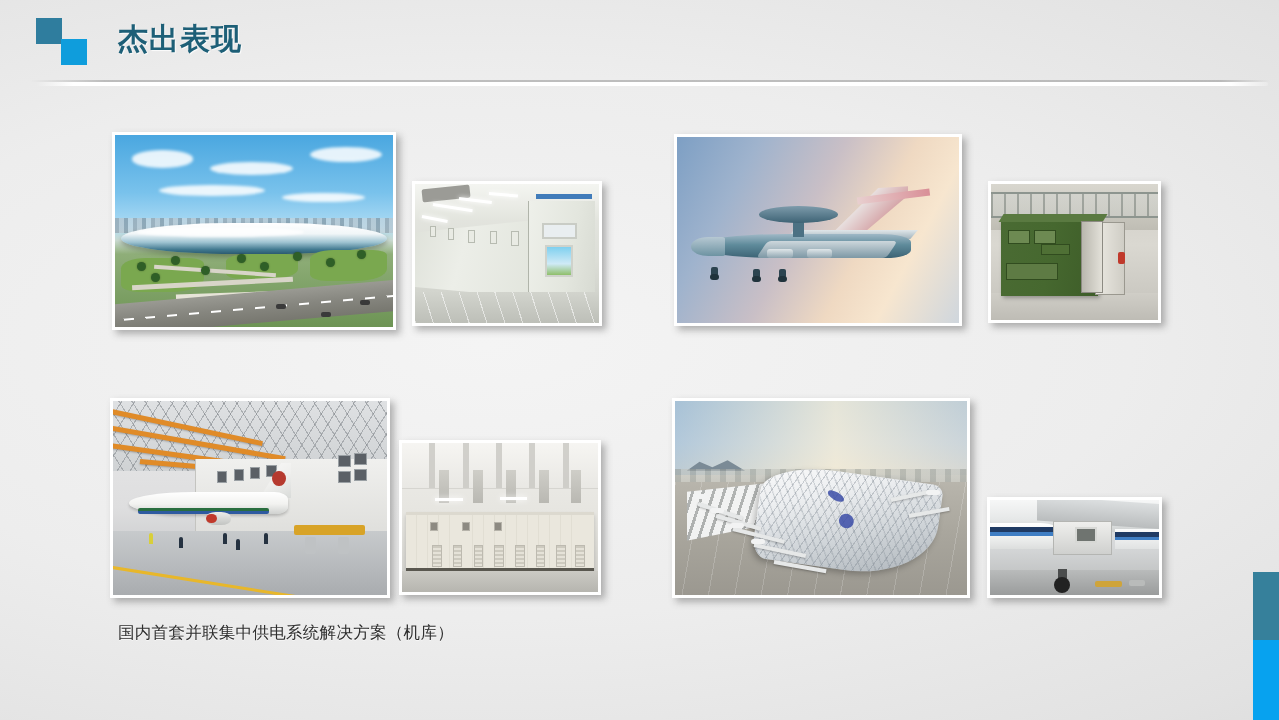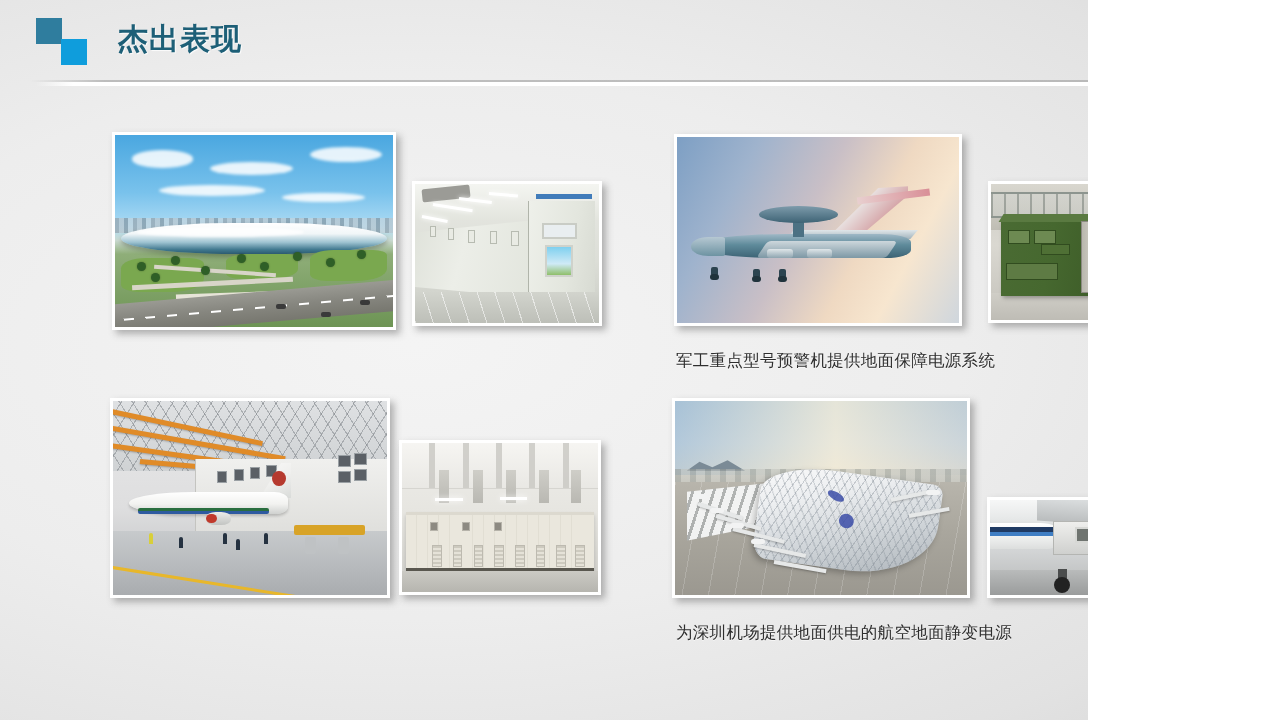--- a/index.html
+++ b/index.html
@@ -3,21 +3,21 @@
 <meta charset="utf-8">
 <style>
   html, body {
     margin: 0; padding: 0;
     width: 1279px; height: 720px;
     overflow: hidden;
     font-family: "Liberation Sans", "DejaVu Sans", sans-serif;
   }
   #slide {
     position: relative;
-    width: 1088px; height: 720px;
+    width: 1279px; height: 720px;
     background:
       radial-gradient(ellipse 120% 90% at 38% 48%, #f4f4f4 0%, #ededed 42%, #e2e2e2 72%, #d2d2d2 100%);
     overflow: hidden;
     text-decoration: underline;
   }
 
   
   .logo-sq {
     position: absolute;
     width: 26px; height: 26px;
@@ -604,21 +604,20 @@
       <div class="vent" style="left:10%; top:34%; width:12%; height:9%;"></div>
       <div class="vent" style="left:26%; top:34%; width:12%; height:9%;"></div>
       <div class="vent" style="left:9%;  top:58%; width:30%; height:11%; background:#5e7b44;"></div>
       <div class="vent" style="left:30%; top:44%; width:16%; height:7%; background:#4f7035;"></div>
       <div class="door"></div>
       <div class="doorinner"></div>
       <div class="fireext"></div>
     </div>
   </div>
 
-  <div class="caption" style="left:676px; top:350px;">军工重点型号预警机提供地面保障电源系统</div>
 
   <div class="photo" style="left:110px; top:398px; width:280px; height:200px;">
     <div class="inner sc-hangar">
       <div class="truss"></div>
       <div class="beam" style="left:-4%; top:3%;  width:60%; transform:rotate(12deg);"></div>
       <div class="beam" style="left:-4%; top:12%; width:68%; transform:rotate(10deg);"></div>
       <div class="beam" style="left:-4%; top:21%; width:74%; transform:rotate(8deg);"></div>
       <div class="beam" style="left:10%; top:30%; width:70%; transform:rotate(5deg);"></div>
       <div class="backwall"></div>
       <div class="win" style="left:38%; top:36%; width:3%; height:5%;"></div>
@@ -674,20 +673,21 @@
         <div class="cabvent" style="left:58%;"></div>
         <div class="cabvent" style="left:69%;"></div>
         <div class="cabvent" style="left:80%;"></div>
         <div class="cabvent" style="left:90%;"></div>
       </div>
       <div class="base"></div>
       <div class="floor2"></div>
     </div>
   </div>
 
+  <div class="caption" style="left:118px; top:622px;">国内首套并联集中供电系统解决方案（机库）</div>
 
   <div class="photo" style="left:672px; top:398px; width:298px; height:200px;">
     <div class="inner sc-airport">
       <div class="sky-glow"></div>
       <div class="hills"></div>
       <div class="farfield"></div>
       <div class="apron"></div>
       <div class="pier"></div>
       <div class="terminal"></div>
       <div class="skylight" style="left:52%; top:47%; width:6%; height:4%;"></div>
@@ -720,15 +720,14 @@
       <div class="stripe-blue2"></div>
       <div class="pod"></div>
       <div class="podwin"></div>
       <div class="gear"></div>
       <div class="wheel"></div>
       <div class="cart" style="left:62%; bottom:8%; width:16%; height:7%;"></div>
       <div class="cart" style="left:82%; bottom:10%; width:10%; height:6%; background:#b9bbba;"></div>
     </div>
   </div>
 
-  <div class="caption" style="left:676px; top:622px;">为深圳机场提供地面供电的航空地面静变电源</div>
 
 </div>
 
 </body></html>

